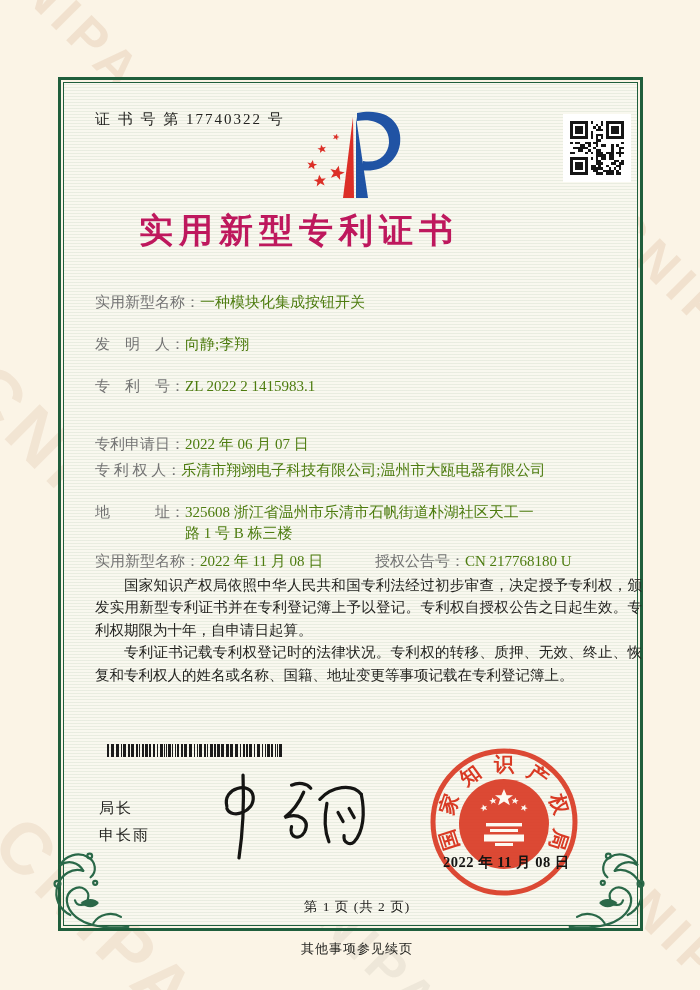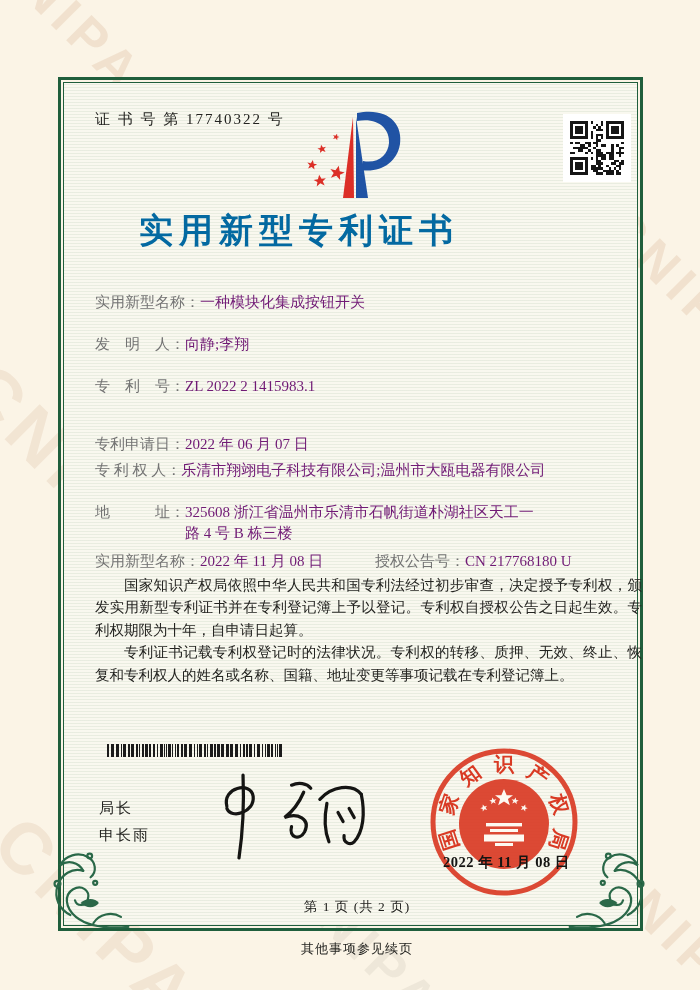--- a/index.html
+++ b/index.html
@@ -32,25 +32,25 @@
 
   .cert-no{position:absolute;left:88px;top:110px;font-size:15px;letter-spacing:2px;}
 
   .logo{position:absolute;left:292px;top:103px;width:112px;height:97px;}
 
   .qr-box{position:absolute;left:556px;top:114px;width:68px;height:68px;background:#ffffff;
           display:flex;align-items:center;justify-content:center;}
   .qr-box svg{width:54px;height:54px;}
 
   .title{position:absolute;left:0;top:208px;width:584px;text-align:center;
-         font-size:34px;font-weight:700;letter-spacing:6px;color:#0369a1;}
+         font-size:34px;font-weight:700;letter-spacing:6px;color:#be185d;}
 
   .frow{position:absolute;left:88px;width:560px;font-size:15px;line-height:21px;}
   .flabel{color:#737373;}
-  .fvalue{color:#701a75;}
+  .fvalue{color:#4d7c0f;}
   .addr{display:inline-block;width:352px;vertical-align:top;}
   .pair2{position:absolute;left:280px;top:0;white-space:nowrap;text-align:right;}
 
   .paras{position:absolute;left:88px;top:574px;width:547px;font-size:14.5px;
          line-height:22.4px;text-align:justify;}
   .paras p{margin:0;text-indent:2em;}
 
   .barcode{position:absolute;left:100px;top:744px;width:180px;height:13px;}
 
   .signer-title{position:absolute;left:92px;top:799px;font-size:15px;letter-spacing:2px;}
@@ -372,21 +372,21 @@
     <div class="frow" style="top:376px">
       <span class="flabel">专　利　号：</span><span class="fvalue">ZL 2022 2 1415983.1</span>
     </div>
     <div class="frow" style="top:434px">
       <span class="flabel">专利申请日：</span><span class="fvalue">2022 年 06 月 07 日</span>
     </div>
     <div class="frow" style="top:460px">
       <span class="flabel">专 利 权 人：</span><span class="fvalue">乐清市翔翊电子科技有限公司;温州市大瓯电器有限公司</span>
     </div>
     <div class="frow" style="top:502px">
-      <span class="flabel">地　　　址：</span><span class="fvalue addr">325608 浙江省温州市乐清市石帆街道朴湖社区天工一路 4 号 B 栋三楼</span>
+      <span class="flabel">地　　　址：</span><span class="fvalue addr">325608 浙江省温州市乐清市石帆街道朴湖社区天工一路 1 号 B 栋三楼</span>
     </div>
     <div class="frow" style="top:551px">
       <span class="flabel">实用新型名称：</span><span class="fvalue">2022 年 11 月 08 日</span>
       <span class="pair2">
         <span class="flabel">授权公告号：</span><span class="fvalue">CN 217768180 U</span>
       </span>
     </div>
 
     <div class="paras">
       <p>国家知识产权局依照中华人民共和国专利法经过初步审查，决定授予专利权，颁发实用新型专利证书并在专利登记簿上予以登记。专利权自授权公告之日起生效。专利权期限为十年，自申请日起算。</p>

